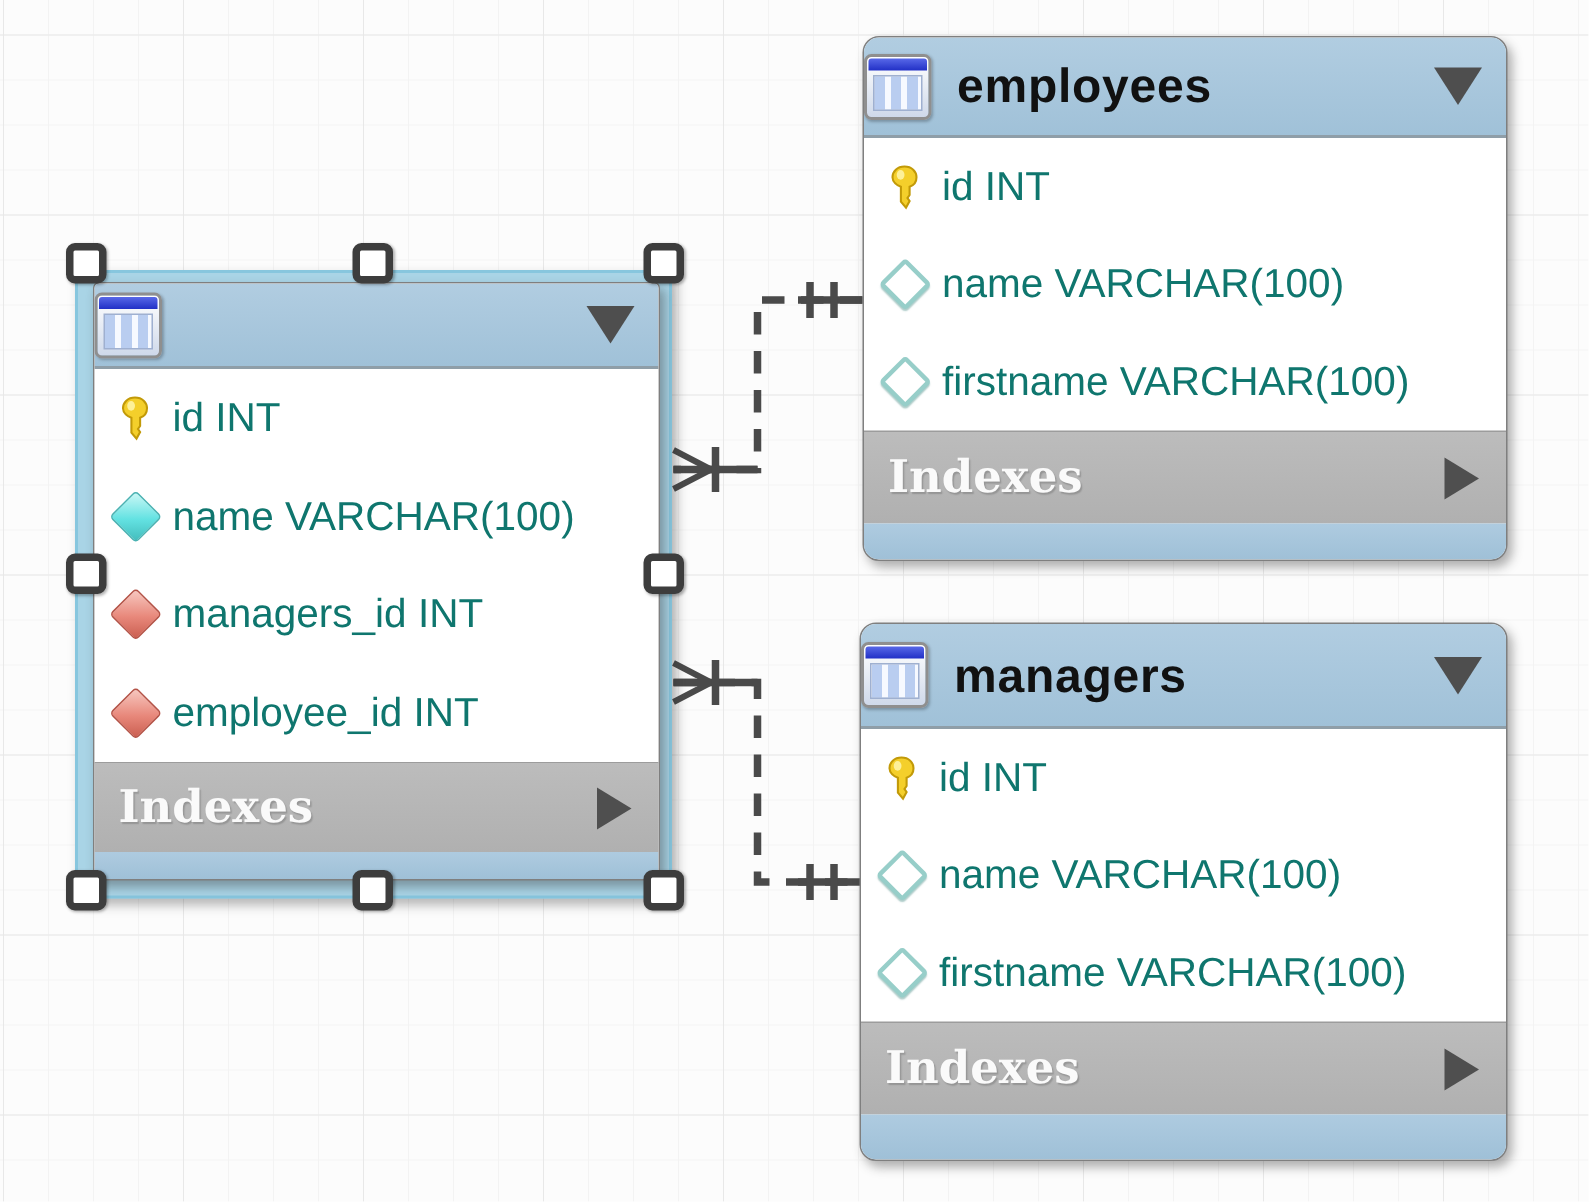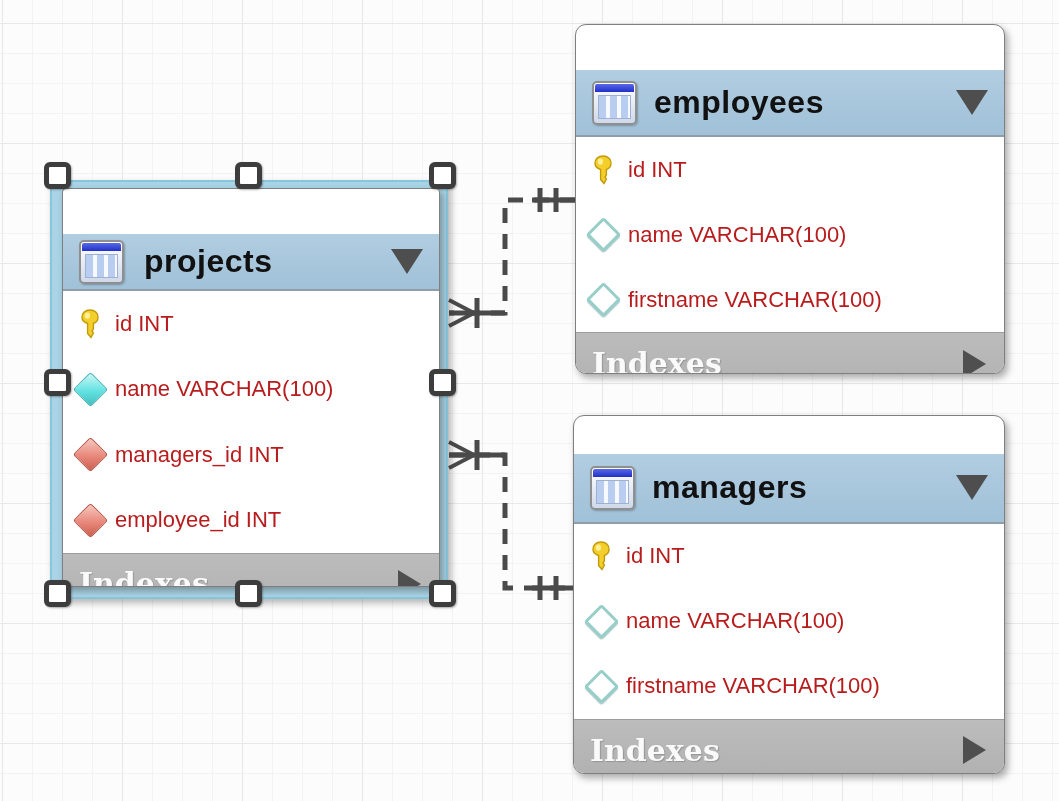--- a/index.html
+++ b/index.html
@@ -29,36 +29,36 @@
   .table{
     position:absolute;z-index:2;display:flex;flex-direction:column;
     border:1.5px solid #7f7f7f;border-radius:11px;overflow:hidden;
     box-shadow:3px 4px 7px rgba(50,50,50,.40);
     background:#ffffff;
   }
   .tbl-header{
     display:flex;align-items:center;gap:17px;
     background:linear-gradient(#b1cde1,#a0c1d8);
     border-bottom:2px solid #8f9ea8;
-    padding:0 16px 0 16px;flex:0 0 auto;margin-top:45px;
+    padding:0 16px 0 0;flex:0 0 auto;
   }
   .tbl-title{font-weight:bold;font-size:32px;color:#111;letter-spacing:.5px;}
   .hdr-spacer{flex:1;}
   .hdr-arrow{width:0;height:0;border-left:16px solid transparent;border-right:16px solid transparent;border-top:25px solid #4e4e4e;}
 
   .tbl-icon{position:relative;width:41px;height:40px;border:2px solid #8f8f8f;border-radius:5px;
     background:linear-gradient(#ffffff,#cfd9ea);box-shadow:1px 1px 2px rgba(0,0,0,.25);flex:0 0 auto;}
   .tbl-icon .bar{position:absolute;top:1px;left:1px;right:1px;height:8px;border-radius:2px 2px 0 0;
     background:linear-gradient(#5868e8,#2130c6);}
   .tbl-icon .cols{position:absolute;top:12px;left:4px;right:4px;bottom:4px;border:1px solid #9fb0d0;
     background:repeating-linear-gradient(90deg,#b9cdf0 0 7px,#f6f9ff 7px 11px);}
 
   .tbl-body{background:#fff;display:flex;flex-direction:column;flex:0 0 auto;}
   .row{display:flex;align-items:center;gap:9px;padding-left:11px;}
-  .row-label{font-size:22px;color:#b91c1c;white-space:nowrap;}
+  .row-label{font-size:27px;color:#0f766e;white-space:nowrap;}
   .cell-icon{width:32px;display:flex;align-items:center;justify-content:center;flex:0 0 auto;}
 
   .dia{display:block;width:19px;height:19px;transform:rotate(45deg);border-radius:3px;}
   .dia.hollow{background:#ffffff;border:3px solid #97cec9;box-shadow:1px 1px 1px rgba(120,170,165,.6);}
   .dia.cyan{background:linear-gradient(135deg,#cdf8f6 0%,#63e2e2 55%,#43bcbc 100%);border:1px solid #4ab2b2;width:23px;height:23px;}
   .dia.red{background:linear-gradient(135deg,#f7c9c1 0%,#e8887b 55%,#ca5e50 100%);border:1px solid #b45347;width:23px;height:23px;}
 
   .tbl-indexes{
     display:flex;align-items:center;background:linear-gradient(#bcbcbc,#b0b0b0);
     border-top:1px solid #9c9c9c;padding:0 18px 0 16px;flex:0 0 auto;
@@ -168,21 +168,20 @@
     <div class="tbl-footer"></div>
   </div>
 
   <div id="sel-projects">
     <div class="table" id="tbl-projects">
       <div class="tbl-header">
         <span class="tbl-icon">
             <span class="bar"></span>
             <span class="cols"></span>
           </span>
-        <span class="tbl-title">projects</span>
         <span class="hdr-spacer"></span>
         <span class="hdr-arrow"></span>
       </div>
       <div class="tbl-body">
         <div class="row">
           <span class="cell-icon">
             <svg width="22" height="30" viewBox="0 0 22 30">
                 <path d="M11 1 C15.8 1 19 4.2 19 8.2 C19 11.3 17 13.6 14.4 14.5 L14.4 20 L13 22 L14.4 24 L12 28.5 L8.6 24.4 L8.6 14.5 C6 13.6 3 11.3 3 8.2 C3 4.2 6.2 1 11 1 Z" fill="#f4cf2b" stroke="#c29a08" stroke-width="1.4"></path>
                 <ellipse cx="8.4" cy="6.6" rx="2.6" ry="3.2" fill="#fdf099"></ellipse>
               </svg>

